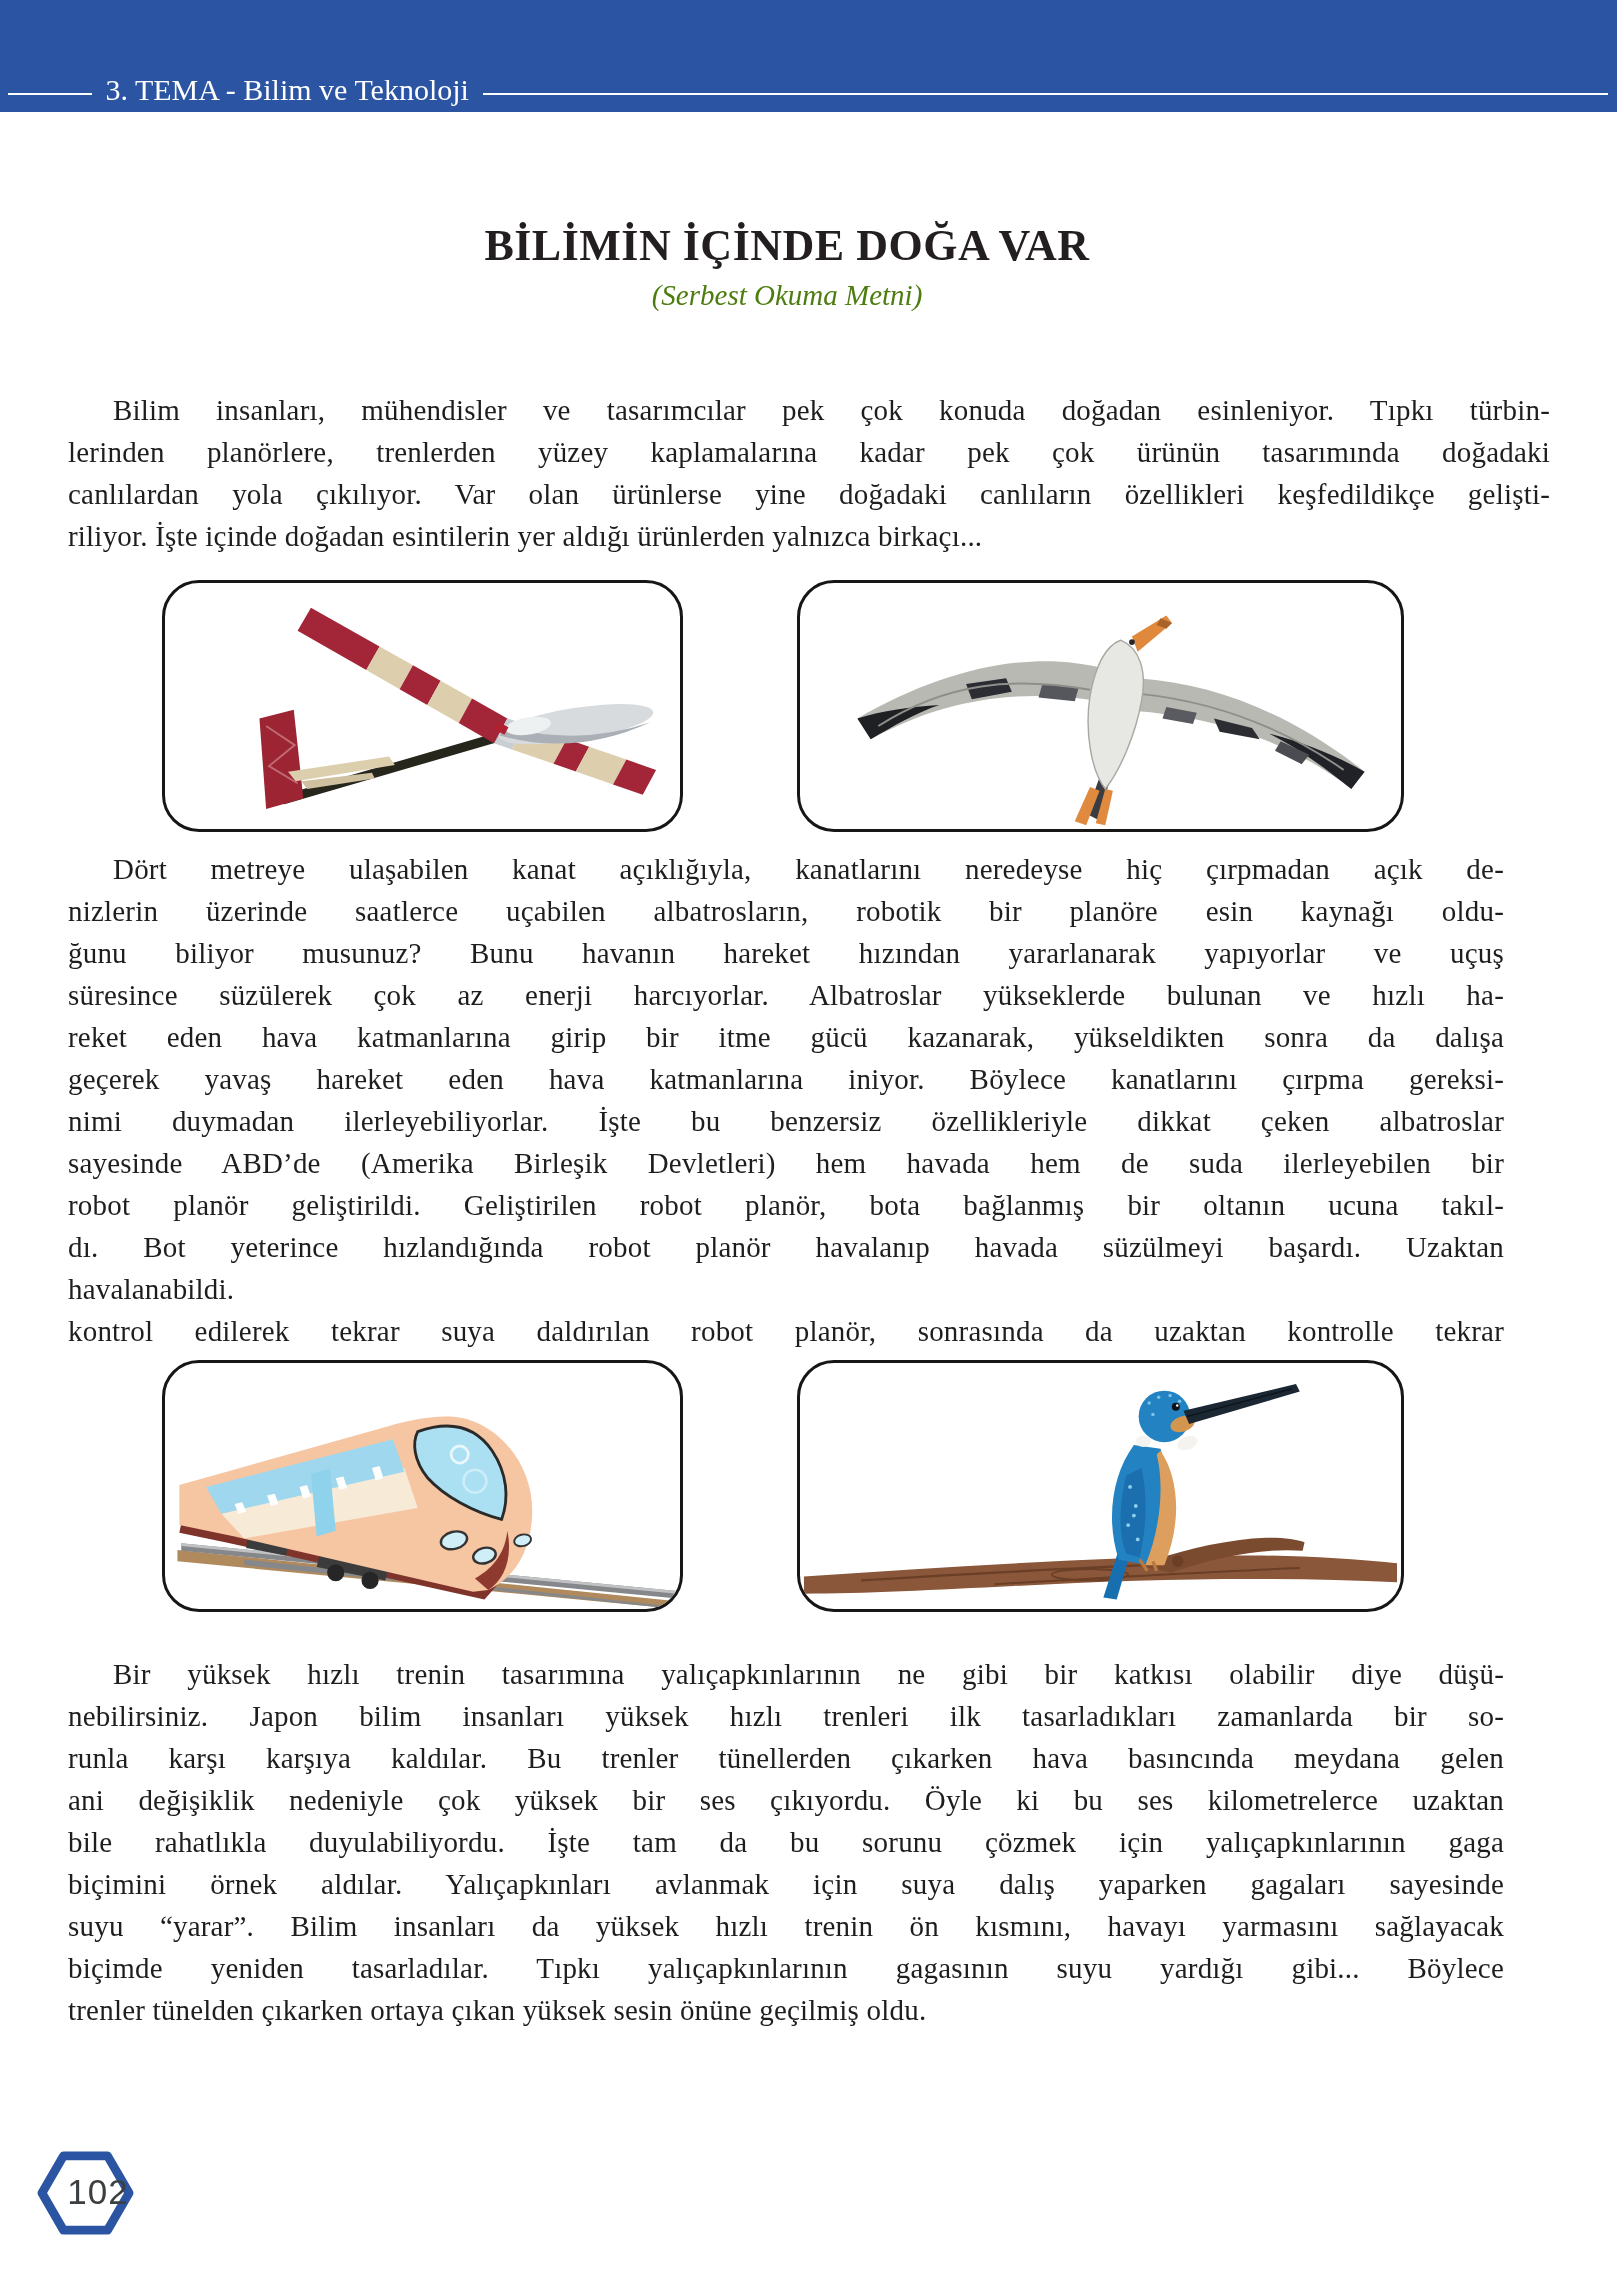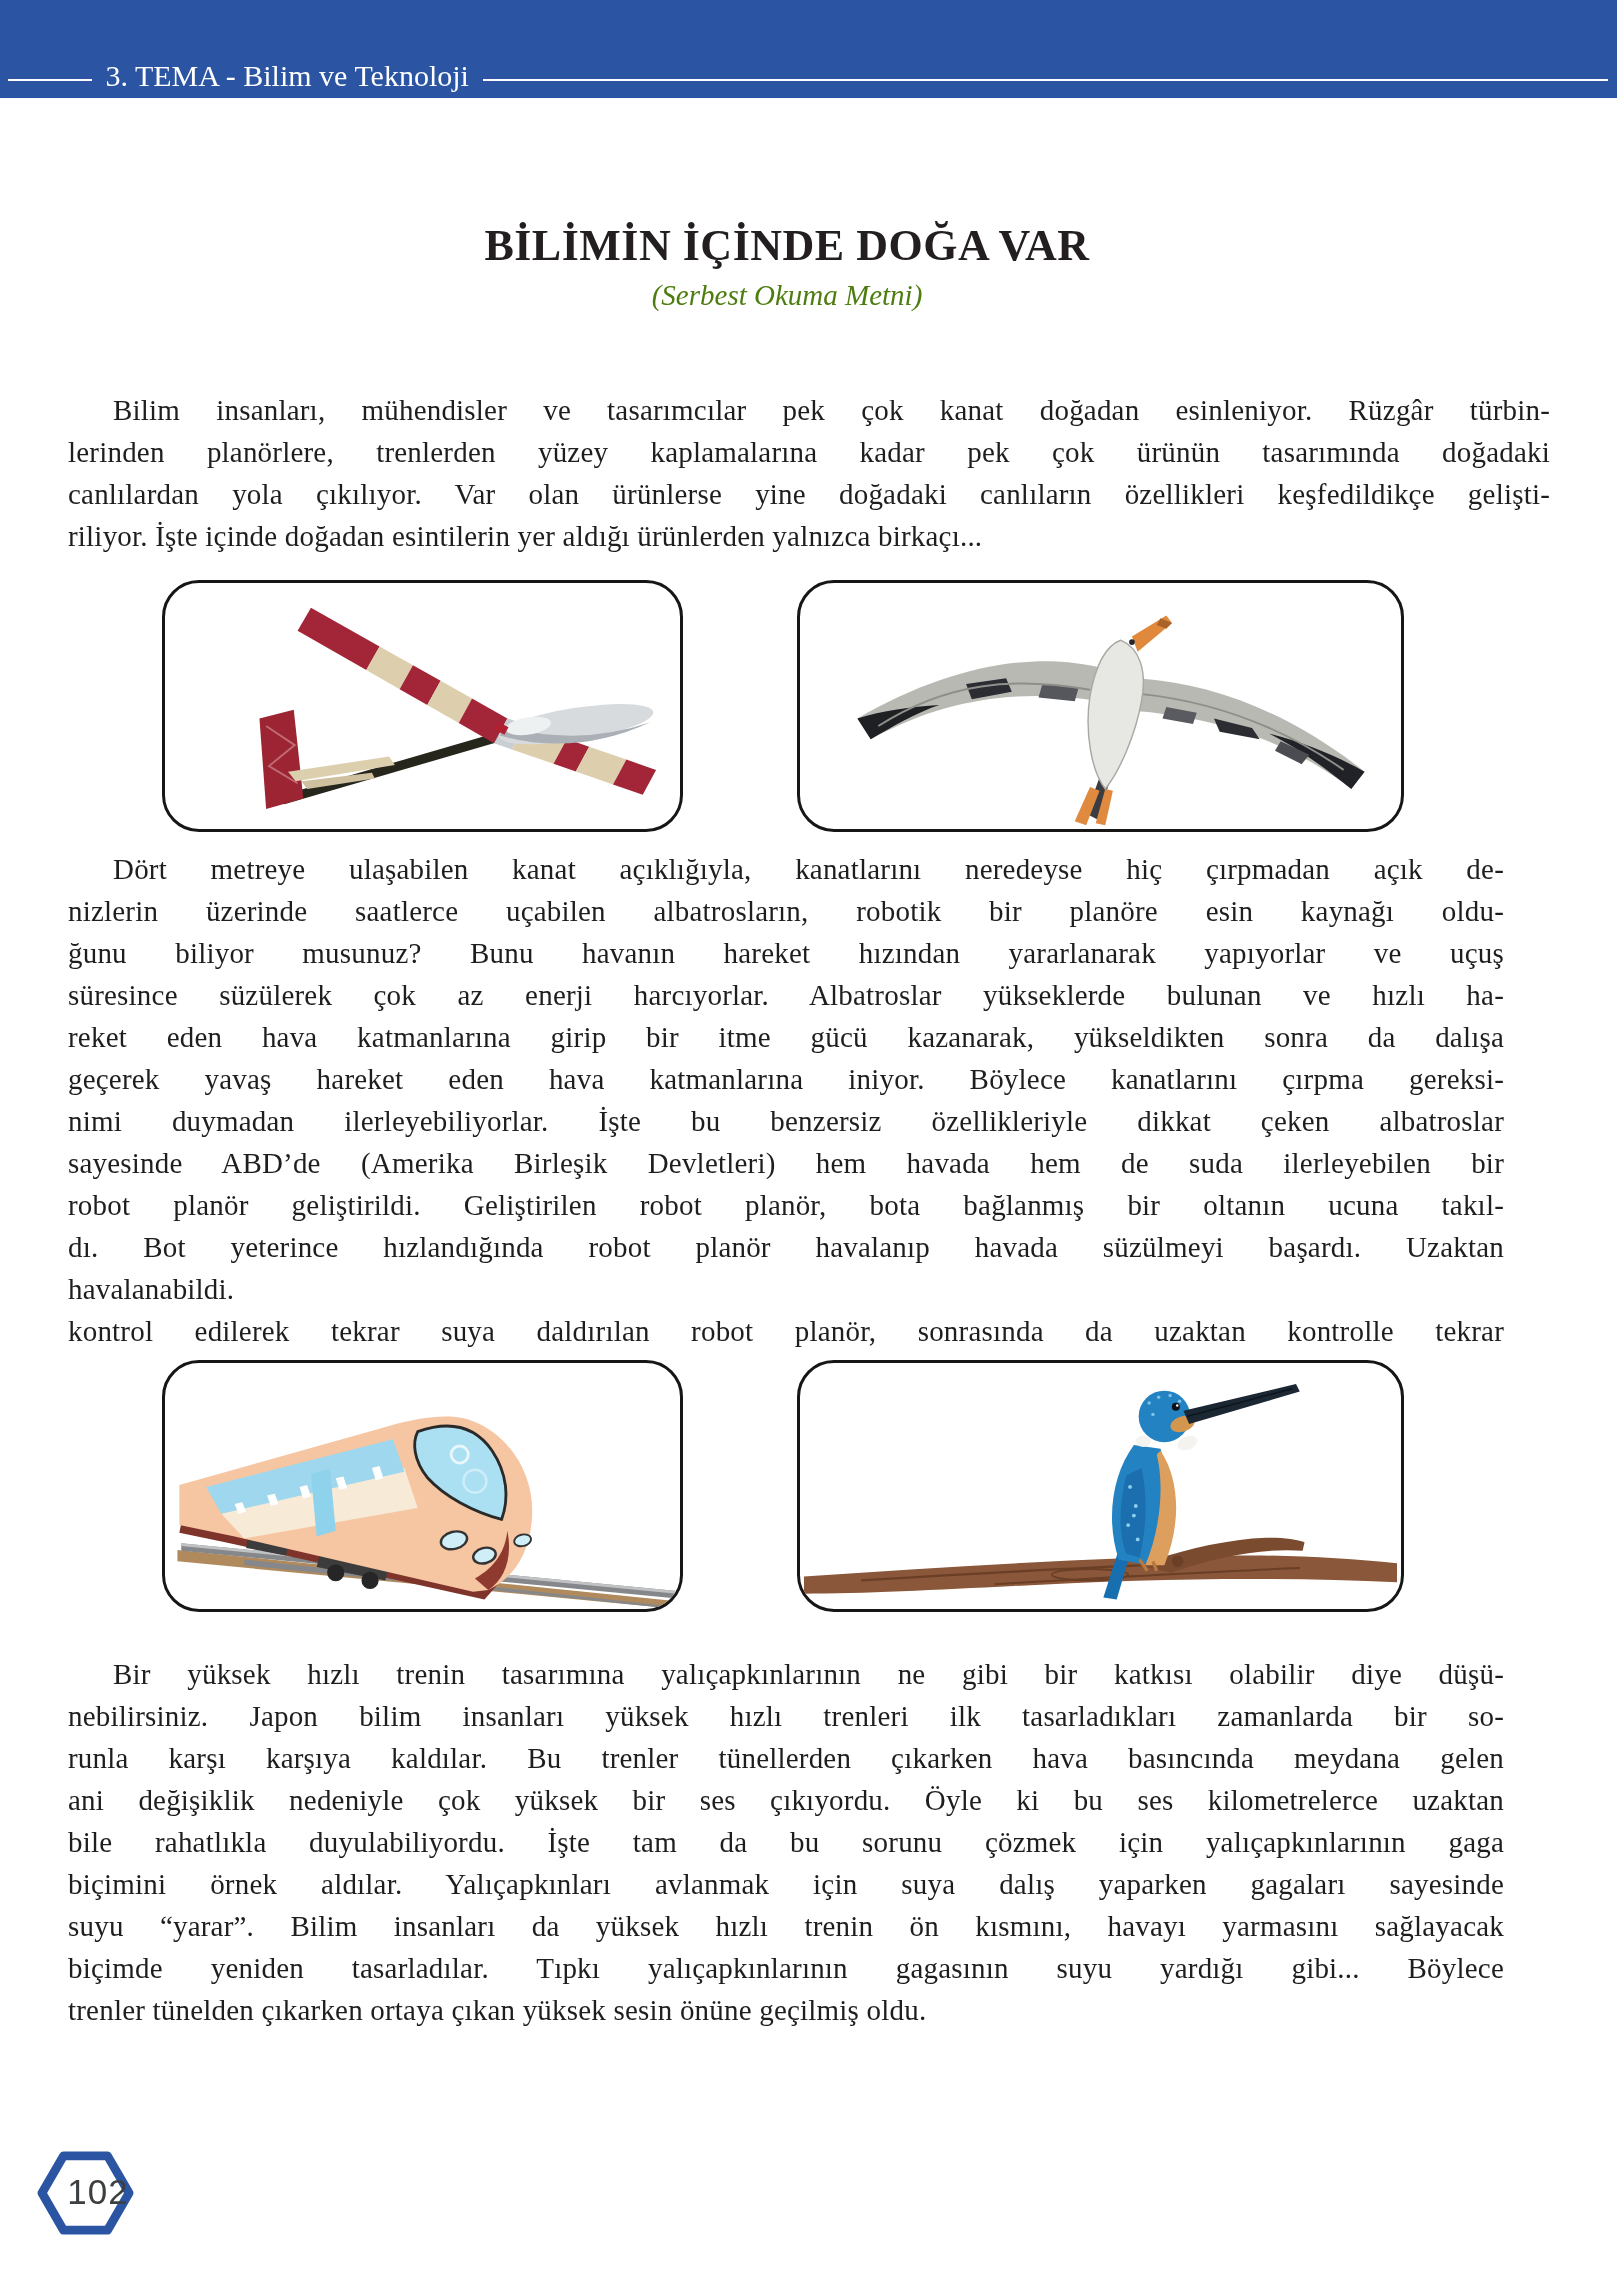--- a/index.html
+++ b/index.html
@@ -1,21 +1,21 @@
 <!DOCTYPE html>
 <html><head>
 <meta charset="utf-8">
 <style>
   html,body{margin:0;padding:0;}
   body{
     width:1618px;height:2282px;position:relative;background:#ffffff;
     font-family:"Liberation Serif", serif;color:#1e1e1e;overflow:hidden;
   }
   
-  .header{position:absolute;top:0;left:0;width:100%;height:98px;background:#2b54a3;}
+  .header{position:absolute;top:0;left:0;width:100%;height:112px;background:#2b54a3;}
   .header-inner{position:absolute;left:0;right:0;bottom:5.9px;display:flex;align-items:flex-end;}
   .hline{height:2.9px;background:#ffffff;margin-bottom:10.7px;}
   .hline.short{width:84px;margin-left:7.8px;}
   .hline.long{flex:1;margin-right:9.8px;}
   .header-label{color:#ffffff;font-size:30px;line-height:33px;margin:0 13.7px;white-space:nowrap;}
   
   .main{position:absolute;top:98px;left:0;width:1574px;}
   .page-title{margin:123px 0 0 0;text-align:center;font-size:44px;line-height:49px;font-weight:bold;letter-spacing:0.5px;color:#231f20;}
   .page-subtitle{margin:7.8px 0 0 0;text-align:center;font-style:italic;font-size:29px;line-height:35px;color:#4d7c0f;}
   
@@ -50,21 +50,21 @@
     <div class="header-label">3. TEMA - Bilim ve Teknoloji</div>
     <div class="hline long"></div>
   </div>
 </div>
 
 <div class="main">
   <h1 class="page-title">BİLİMİN İÇİNDE DOĞA VAR</h1>
   <div class="page-subtitle">(Serbest Okuma Metni)</div>
 
   <section class="para p1">
-      <div class="line first">Bilim insanları, mühendisler ve tasarımcılar pek çok kanat doğadan esinleniyor. Rüzgâr türbin-</div>
+      <div class="line first">Bilim insanları, mühendisler ve tasarımcılar pek çok konuda doğadan esinleniyor. Tıpkı türbin-</div>
       <div class="line">lerinden planörlere, trenlerden yüzey kaplamalarına kadar pek çok ürünün tasarımında doğadaki</div>
       <div class="line">canlılardan yola çıkılıyor. Var olan ürünlerse yine doğadaki canlıların özellikleri keşfedildikçe gelişti-</div>
       <div class="line last">riliyor. İşte içinde doğadan esintilerin yer aldığı ürünlerden yalnızca birkaçı...</div>
     </section>
 
   <div class="figrow row1">
     <figure class="figbox narrow" style="margin:0">
       <svg viewBox="0 0 534 258">
 
         <polygon points="362,152 366,161 122,232 118,223" fill="#26261c"></polygon>

